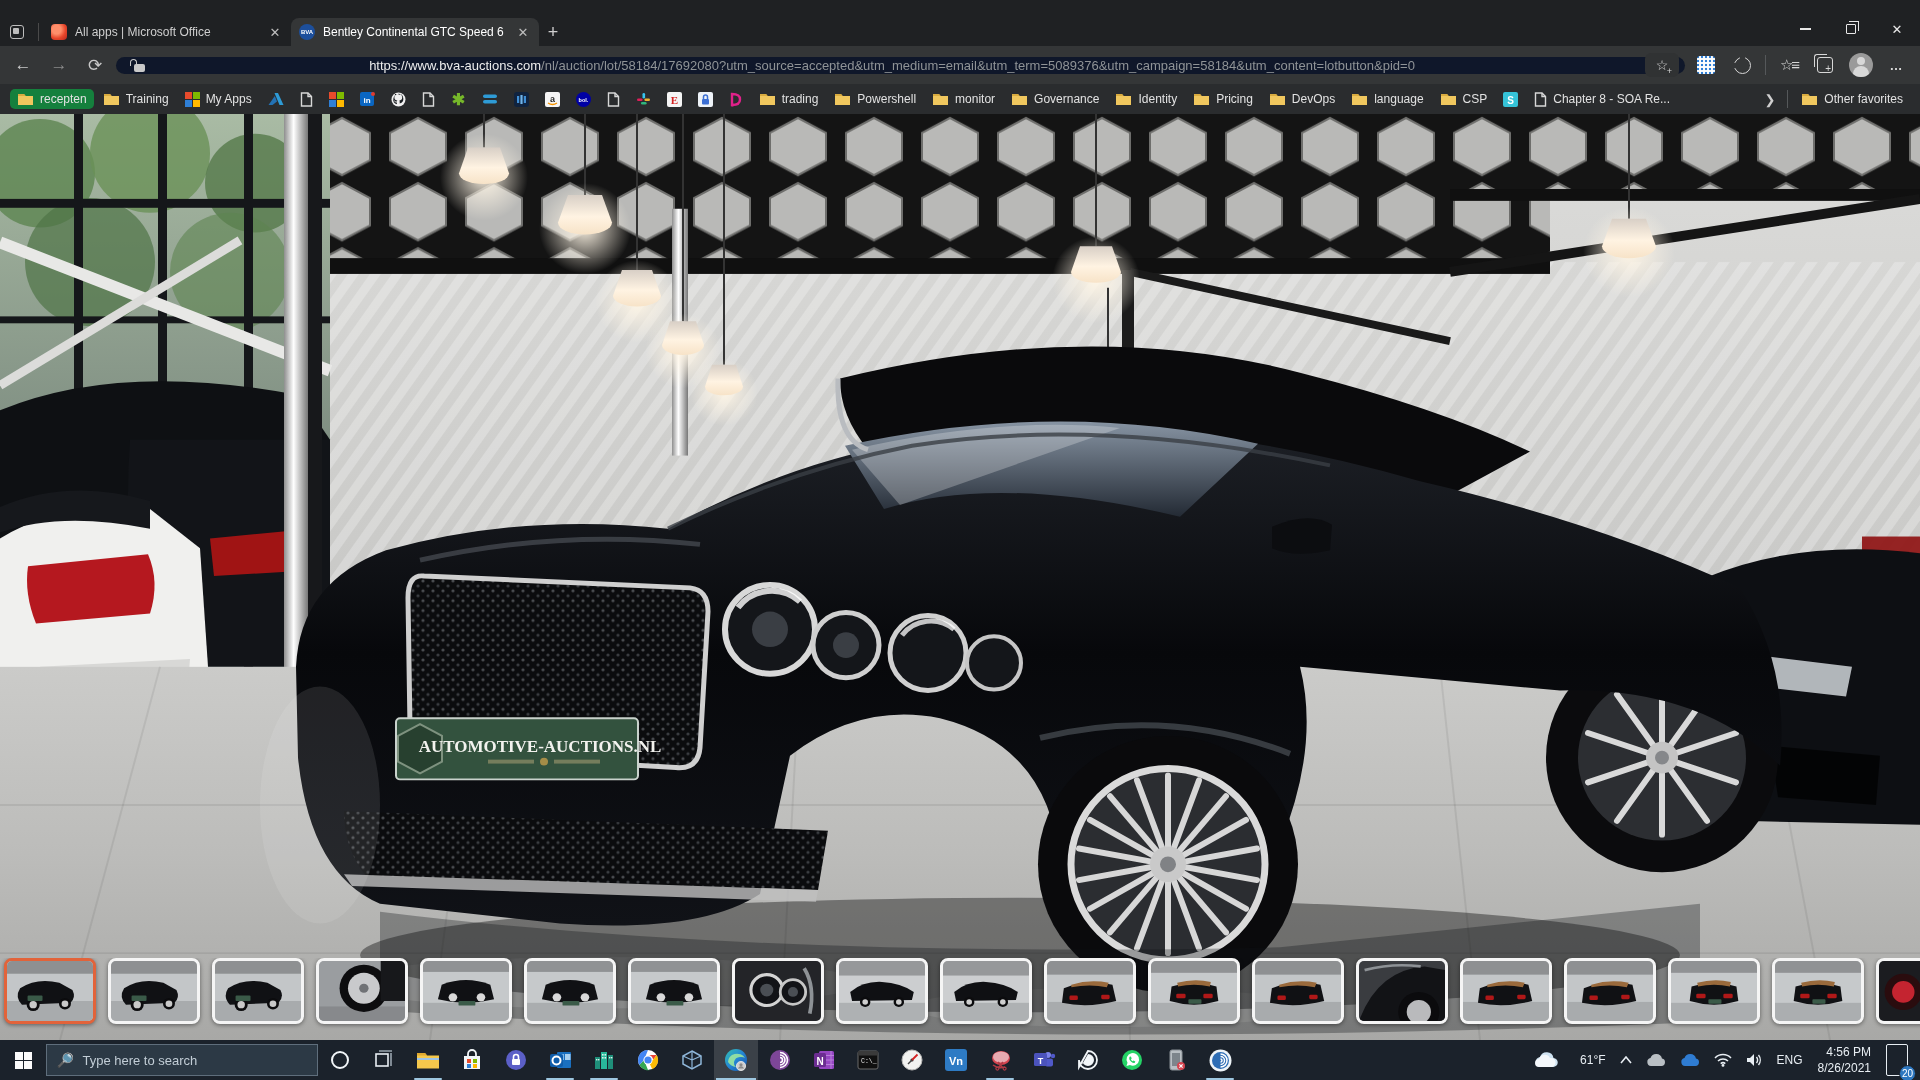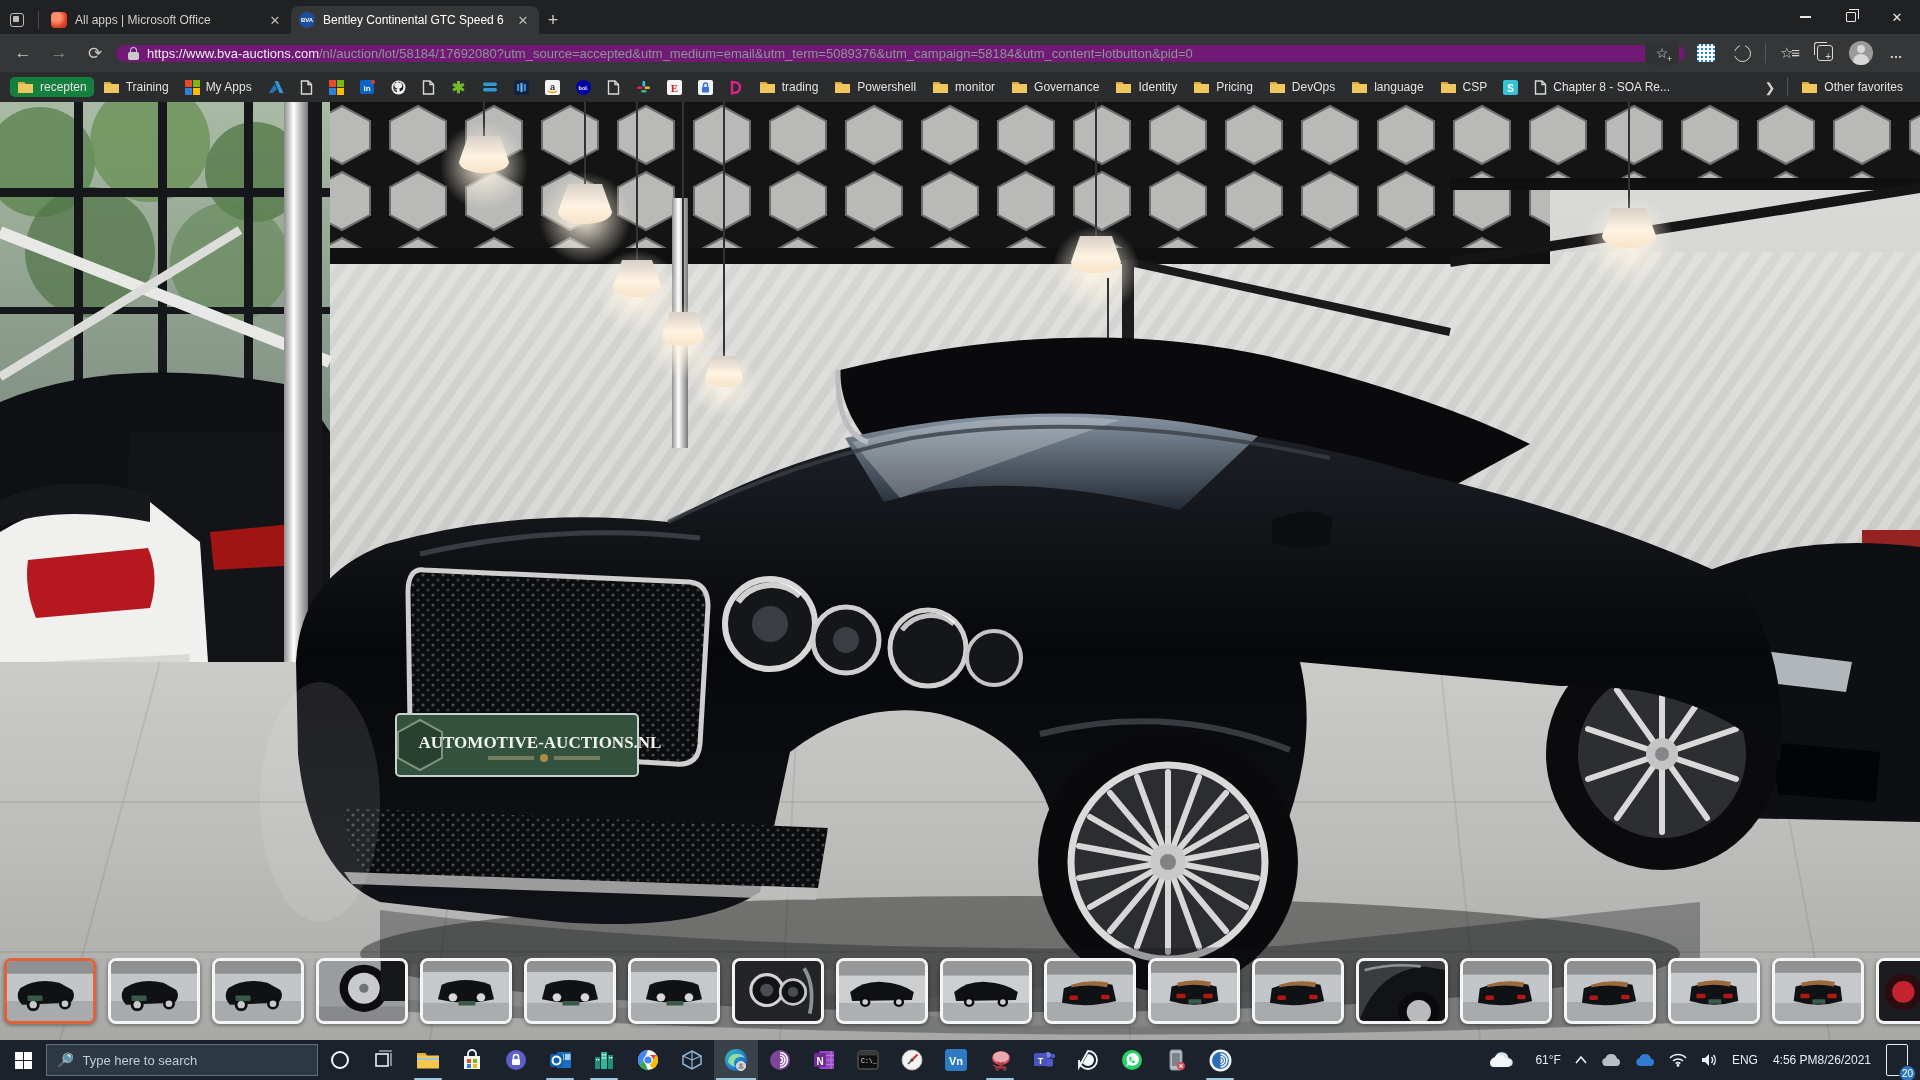--- a/index.html
+++ b/index.html
@@ -1,21 +1,21 @@
 <!DOCTYPE html>
 <html><head>
 <meta charset="utf-8">
 <style>
   * { margin:0; padding:0; box-sizing:border-box; }
   html,body { width:1920px; height:1080px; overflow:hidden; background:#000;
     font-family:"Liberation Sans", sans-serif; }
   .window { position:absolute; inset:0; display:flex; flex-direction:column; }
 
   
-  .tabbar { height:34px; background:#1f2123; display:flex; align-items:flex-end; color:#cfcfcf; }
+  .tabbar { height:46px; background:#1f2123; display:flex; align-items:flex-end; color:#cfcfcf; }
   .tab-actions { width:34px; height:28px; display:flex; align-items:center; justify-content:center; }
   .tab-actions .sq { width:14px; height:14px; border:1.5px solid #bdbdbd; border-radius:3px; position:relative; }
   .tab-actions .sq:after { content:""; position:absolute; left:2px; top:2px; width:6px; height:6px; background:#bdbdbd; border-radius:1px; }
   .tab-sep { width:1px; height:18px; background:#4a4a4a; margin:0 4px 5px 4px; }
   .tab { height:28px; max-width:248px; min-width:248px; display:flex; align-items:center; gap:8px;
          padding:0 8px; font-size:12px; border-radius:8px 8px 0 0; }
   .tab.active { background:#343637; color:#fff; }
   .tab .title { flex:1; white-space:nowrap; overflow:hidden; }
   .tab .close { width:16px; height:16px; display:flex; align-items:center; justify-content:center;
                 border-radius:4px; font-size:13px; color:#bdbdbd; }
@@ -28,22 +28,22 @@
   .wc { width:46px; display:flex; align-items:center; justify-content:center; color:#e8e8e8; font-size:13px; }
   .wc .min { width:11px; height:1.5px; background:#e8e8e8; }
   .wc .rest { width:10px; height:10px; border:1.2px solid #e8e8e8; border-radius:1px; position:relative; }
   .wc .rest:before { content:""; position:absolute; left:2px; bottom:2px; right:-4px; top:-4px; border:1.2px solid #e8e8e8; border-left:none; border-bottom:none; }
 
   
   .toolbar { height:38px; background:#343637; display:flex; align-items:center; padding:0 8px; gap:6px; }
   .nav-btn { width:30px; height:30px; display:flex; align-items:center; justify-content:center;
              color:#c9c9c9; font-size:17px; border-radius:5px; }
   .nav-btn.dim { color:#8b8b8b; }
-  .urlpill { flex:1; height:17px; background:#701a75; border-radius:14px; display:flex; align-items:center;
-             padding:0 6px 0 12px; gap:8px; min-width:0; }
+  .urlpill { flex:1; height:17px; background:#0f172a; border-radius:14px; display:flex; align-items:center;
+             padding:0 6px 0 12px; gap:8px; min-width:0;text-align:center; }
   .lock-ic { width:11px; height:13px; position:relative; flex:0 0 11px; }
   .lock-ic .body { position:absolute; bottom:0; width:11px; height:8px; background:#c9c9c9; border-radius:2px; }
   .lock-ic .shackle { position:absolute; top:0; left:2px; width:7px; height:7px; border:1.5px solid #c9c9c9; border-bottom:none; border-radius:4px 4px 0 0; }
   .url { flex:1; font-size:13px; white-space:nowrap; overflow:hidden; min-width:0; }
   .url .host { color:#ececec; }
   .url .path { color:#8f9396; }
   .pill-star { width:34px; height:24px; background:#303233; border-radius:6px; display:flex; align-items:center; justify-content:center; color:#d5d5d5; font-size:14px; position:relative; flex:0 0 34px; }
   .pill-star .plus { position:absolute; right:7px; bottom:2px; font-size:9px; background:#303233; border-radius:50%; line-height:8px; }
   .tool-ic { width:30px; height:30px; display:flex; align-items:center; justify-content:center; border-radius:5px; color:#d8d8d8; }
   .grid-blue { width:18px; height:18px; border-radius:3px; background:#2f7fd6;
@@ -83,21 +83,21 @@
   .taskbar { height:40px; background:#1b222b; display:flex; align-items:stretch; color:#e8eef3; }
   .tb-btn { width:46px; display:flex; align-items:center; justify-content:center; position:relative; }
   .tb-app { width:44px; display:flex; align-items:center; justify-content:center; position:relative; }
   .tb-app.running:after { content:""; position:absolute; left:8px; right:8px; bottom:0; height:2.5px; background:#9ec7e0; border-radius:2px; }
   .tb-app.active { background:rgba(255,255,255,.14); }
   .tb-app.active:after { content:""; position:absolute; left:2px; right:2px; bottom:0; height:2.5px; background:#9ec7e0; }
   .search-box { width:272px; margin:4px 0; background:#2c3945; border:1px solid #5f6e7c; display:flex; align-items:center; gap:8px; padding:0 10px; color:#c2cdd6; font-size:13px; }
   .search-box .mag { font-size:14px; transform:scaleX(-1); }
   .tray { margin-left:auto; display:flex; align-items:center; gap:0; }
   .tray-item { display:flex; align-items:center; justify-content:center; padding:0 7px; height:100%; font-size:12px; }
-  .clockbox { display:flex; flex-direction:row; align-items:flex-end; justify-content:center; line-height:1.35; font-size:12px; padding:0 8px; }
+  .clockbox { display:flex; flex-direction:column; align-items:flex-end; justify-content:center; line-height:1.35; font-size:12px; padding:0 8px; }
   .badge-ic { position:relative; width:22px; height:32px; border:1.5px solid #e8eef3; border-radius:2px; }
   .badge-ic .b { position:absolute; right:-9px; bottom:-7px; background:#2e77c0; color:#fff; font-size:10px; border-radius:50%; width:17px; height:17px; display:flex; align-items:center; justify-content:center; border:1px solid #1b222b; }
   .win4 { width:17px; height:17px; display:grid; grid-template-columns:8px 8px; grid-template-rows:8px 8px; gap:1px; }
   .win4 i { background:#fdfdfd; }
 </style>
 </head>
 <body>
 
 <div class="window">
 

